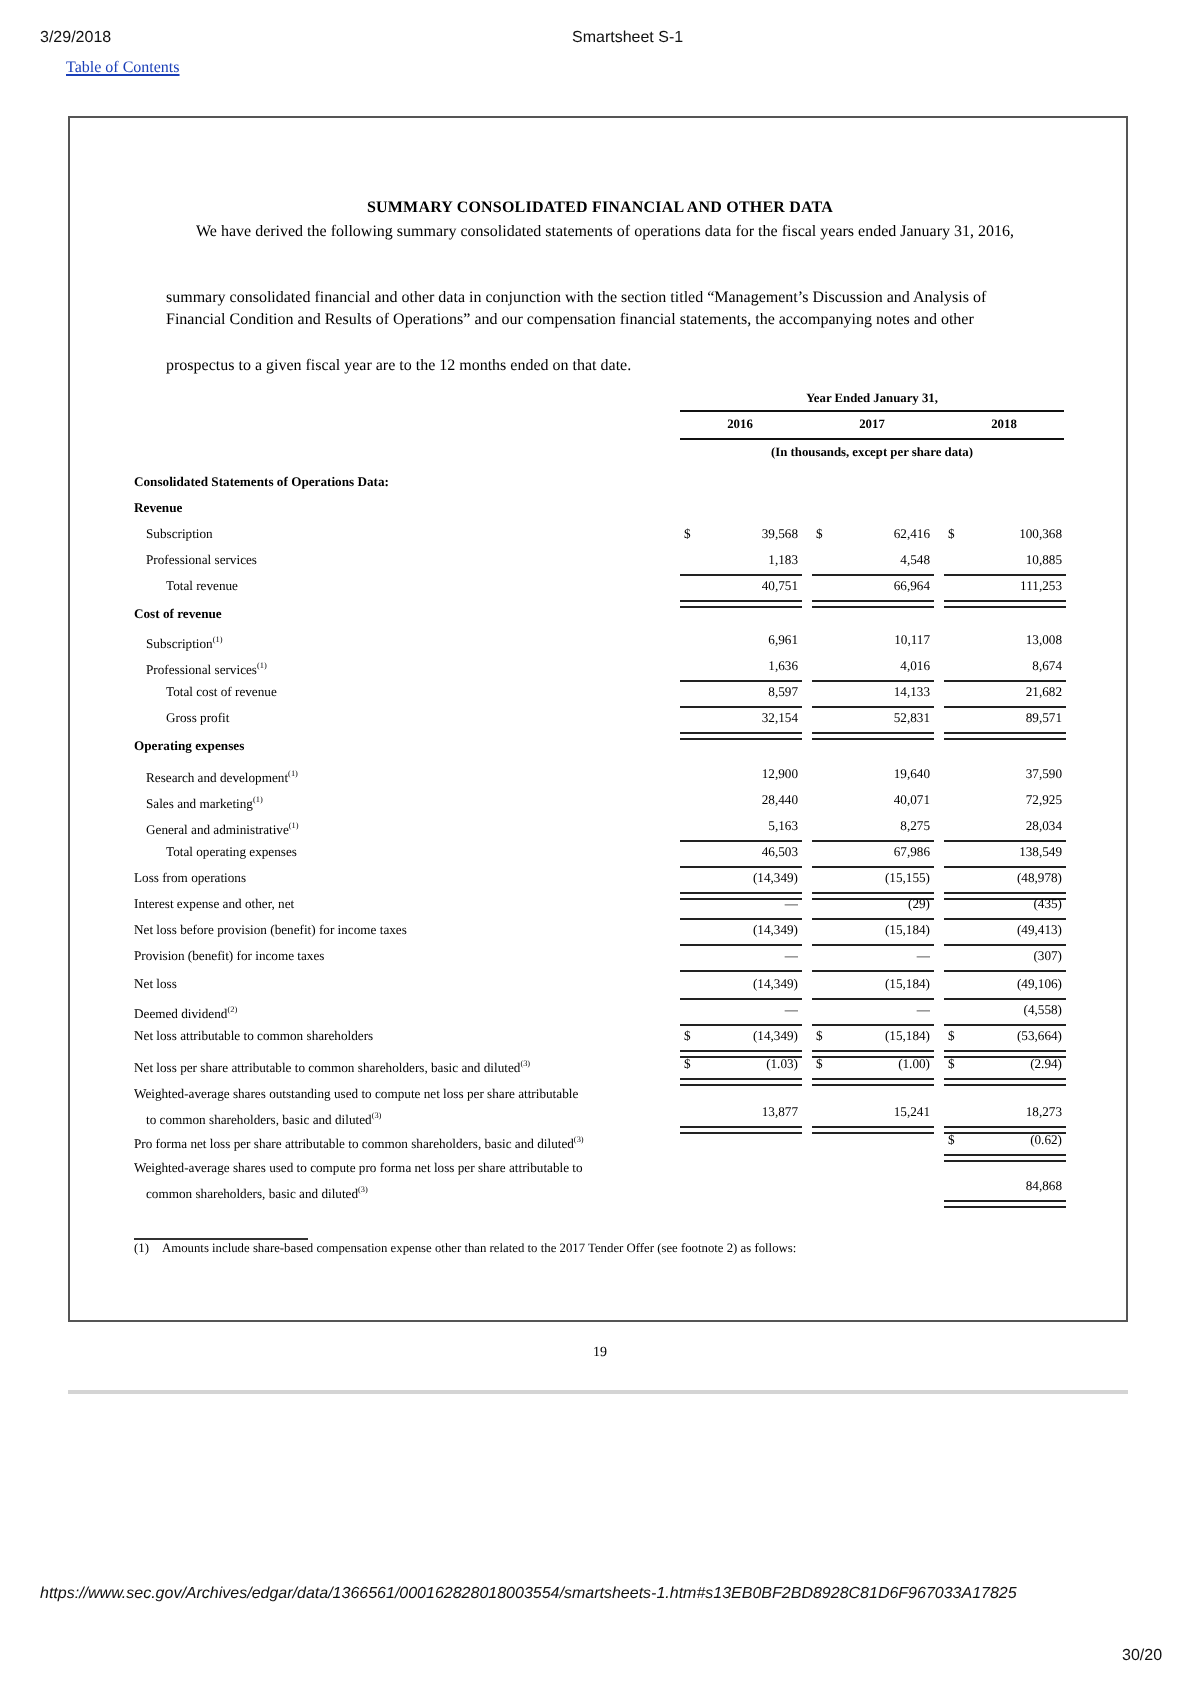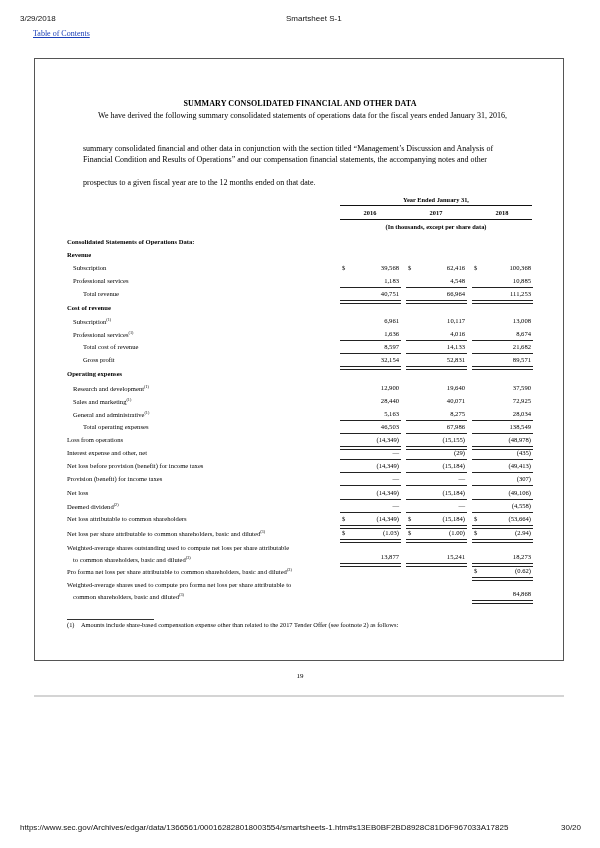--- a/index.html
+++ b/index.html
@@ -264,14 +264,14 @@
   </div>
 
 <div class="fn-rule"></div>
 <div class="fn">
   <span class="num">(1)</span><span>Amounts include share-based compensation expense other than related to the 2017 Tender Offer (see footnote 2) as follows:</span>
 </div>
 
 <div class="pagenum">19</div>
 <div class="sep"></div>
 
-<div class="hdr" style="left:20px; top:823px;">https://www.sec.gov/Archives/edgar/data/1366561/000162828018003554/smartsheets-1.htm#s13EB0BF2BD8928C81D6F967033A17825</div>
+<div class="hdr" style="left:20px; top:792px;font-style:italic;">https://www.sec.gov/Archives/edgar/data/1366561/000162828018003554/smartsheets-1.htm#s13EB0BF2BD8928C81D6F967033A17825</div>
 <div class="hdr" style="left:561px; top:823px;">30/20</div>
 
 </body></html>

